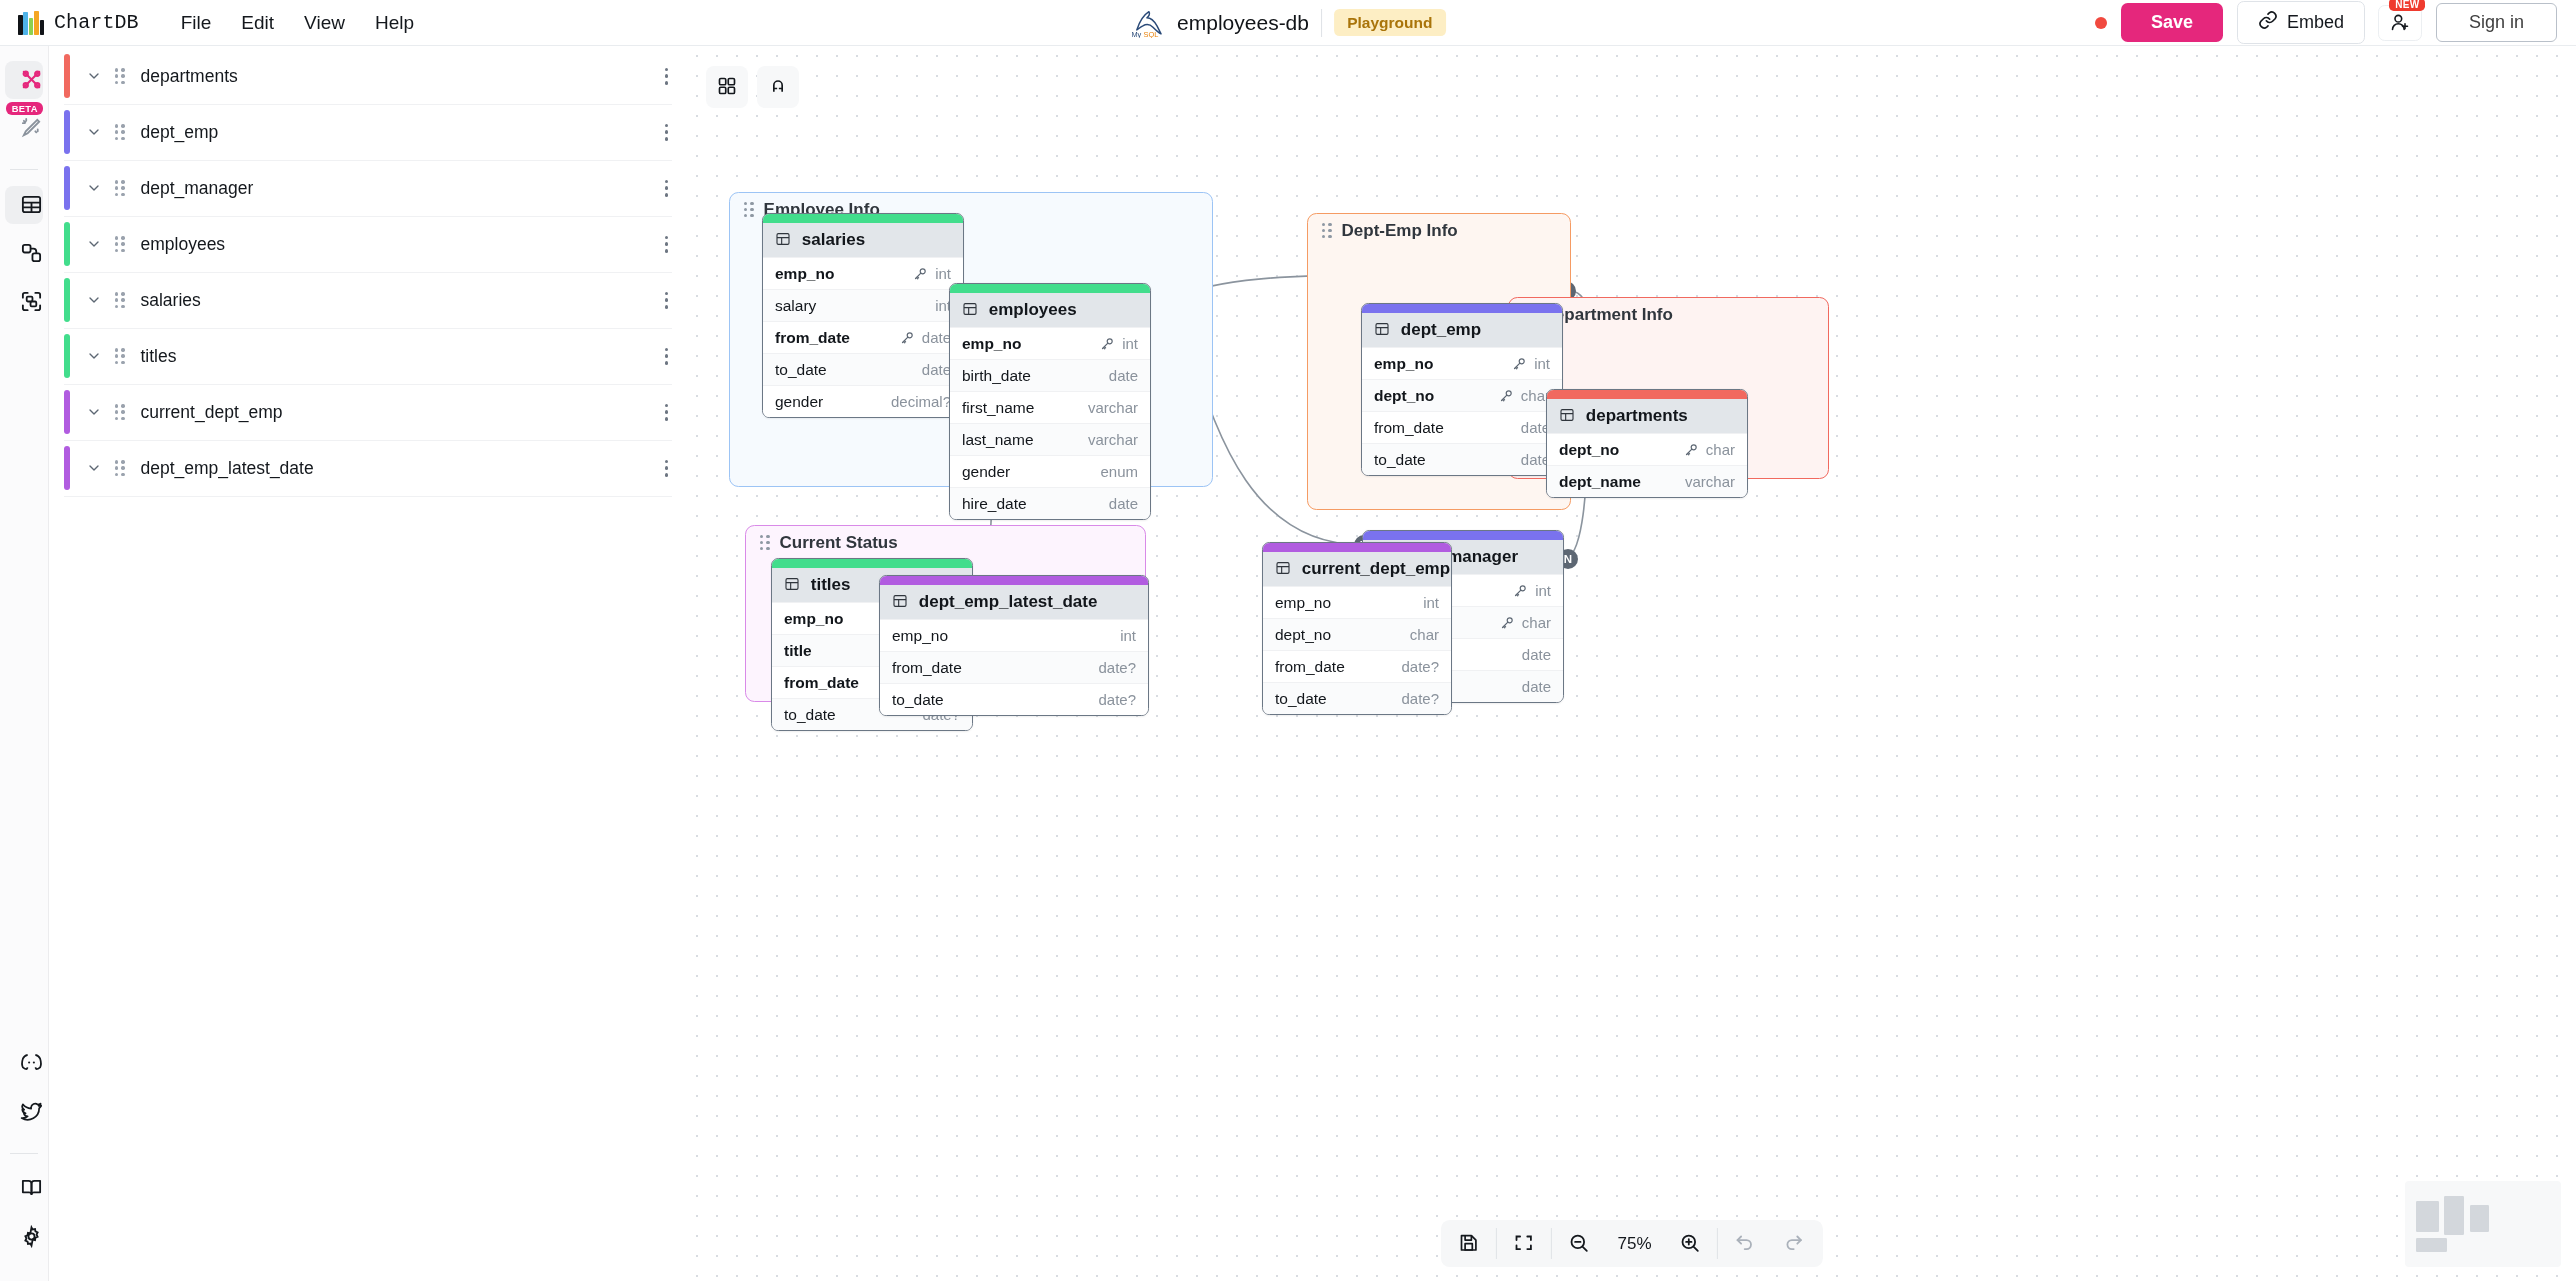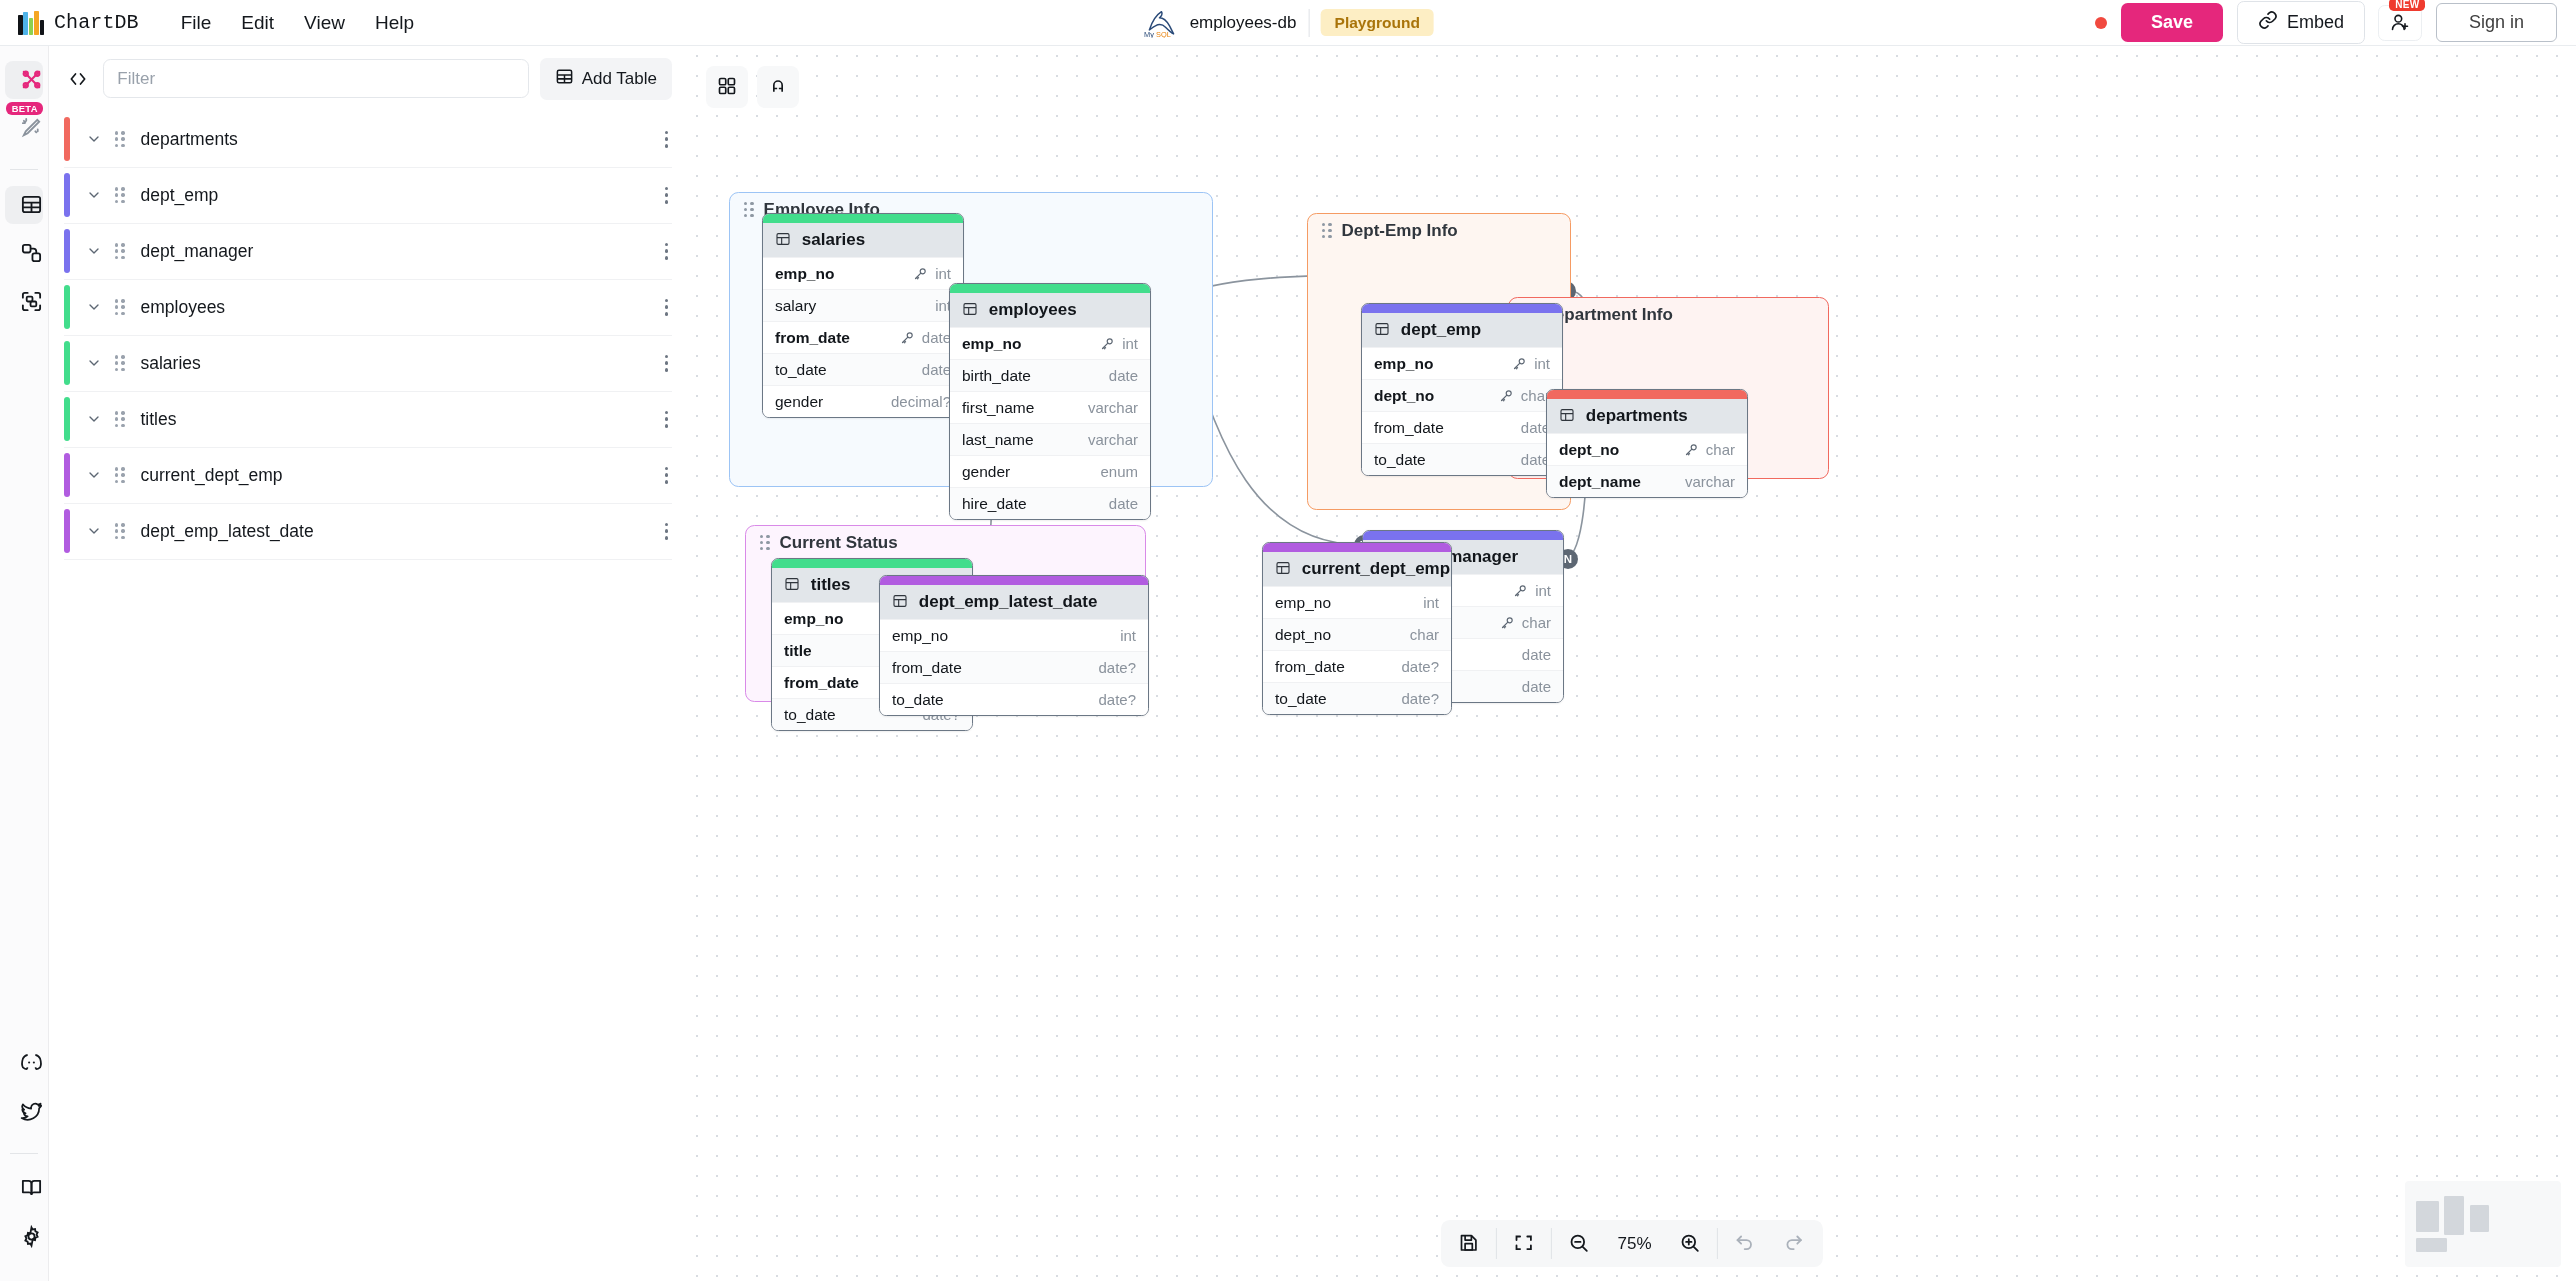--- a/index.html
+++ b/index.html
@@ -21,21 +21,21 @@
   .brand-name { font-size: 20px; color: #111418; letter-spacing: 0.1px; }
   .menu { display: flex; align-items: center; gap: 0; margin-left: 27px; }
   .menu-item {
     font-size: 19px; color: #14181d; padding: 4.7px 15px; border-radius: 5.4px; cursor: default;
   }
   .title-block {
     position: absolute; left: 50%; transform: translateX(-50%);
     display: flex; align-items: center; gap: 12px;
   }
   .mysql-logo { width: 35px; height: 31px; position: relative; }
-  .db-title { font-size: 17px; color: #111418; }
+  .db-title { font-size: 21px; color: #111418; }
   .vdiv { width: 0.7px; height: 28px; background: #dee2e6; }
   .badge-play {
     background: #fdeec4; color: #a9740a; font-size: 15.5px;
     padding: 4.7px 13.5px; border-radius: 5.4px; font-weight: bold;
   }
   .right-actions {
     position: absolute; right: 19px; display: flex; align-items: center; gap: 13.5px;
   }
   .dot-red { width: 12px; height: 12px; border-radius: 50%; background: #f1493f; }
   .btn-save {
@@ -312,38 +312,20 @@
         <svg width="23" height="23" viewBox="0 0 24 24" fill="none" stroke="#14181d" stroke-width="1.9">
           <circle cx="12" cy="12" r="3.2"></circle>
           <path d="M12 2.5l1.2 2.2 2.5-.5.4 2.5 2.3 1-1.1 2.3 1.1 2.3-2.3 1-.4 2.5-2.5-.5L12 21.5l-1.2-2.2-2.5.5-.4-2.5-2.3-1 1.1-2.3L5.6 11.7l2.3-1 .4-2.5 2.5.5z"></path>
         </svg>
       </span>
     </div>
   </div>
 </div>
 
 <div class="sidebar">
-  <div class="sb-toolbar">
-    <span class="code-icon">
-      <svg width="20" height="20" viewBox="0 0 24 24" fill="none" stroke="#14181d" stroke-width="2" stroke-linecap="round" stroke-linejoin="round">
-        <path d="M9 6 L4 12 L9 18"></path>
-          <path d="M15 6 L20 12 L15 18"></path>
-      </svg>
-    </span>
-    <input class="filter-input" type="text" placeholder="Filter" style="">
-    <button class="add-table-btn">
-      <span>
-        <svg width="19" height="19" viewBox="0 0 24 24" fill="none" stroke="#14181d" stroke-width="1.9">
-          <rect x="3" y="4" width="18" height="16" rx="2"></rect>
-            <path d="M3 10h18M12 10v10M3 15h18"></path>
-        </svg>
-      </span>
-      <span>Add Table</span>
-    </button>
-  </div>
   <div class="tbl-list" id="sidebar-tables">
       <div class="tbl-row">
         <span class="tbl-color" style="background:#f1695f"></span>
         <span class="chev">
           <svg width="16" height="16" viewBox="0 0 24 24" fill="none" stroke="#5d6773" stroke-width="2" stroke-linecap="round" stroke-linejoin="round">
             <path d="M6 9l6 6 6-6"></path>
           </svg>
         </span>
         <span class="grip">
           <span></span>

